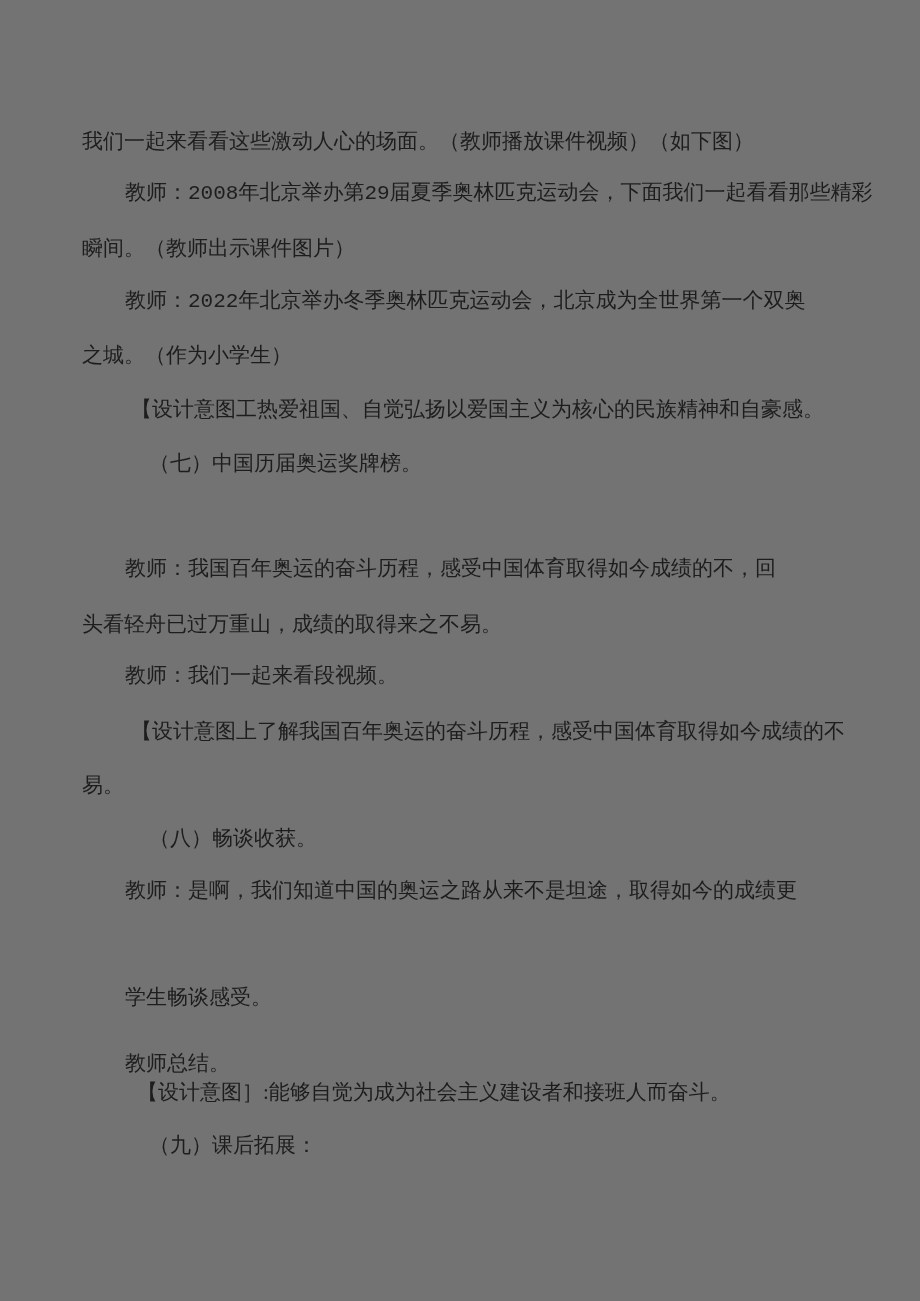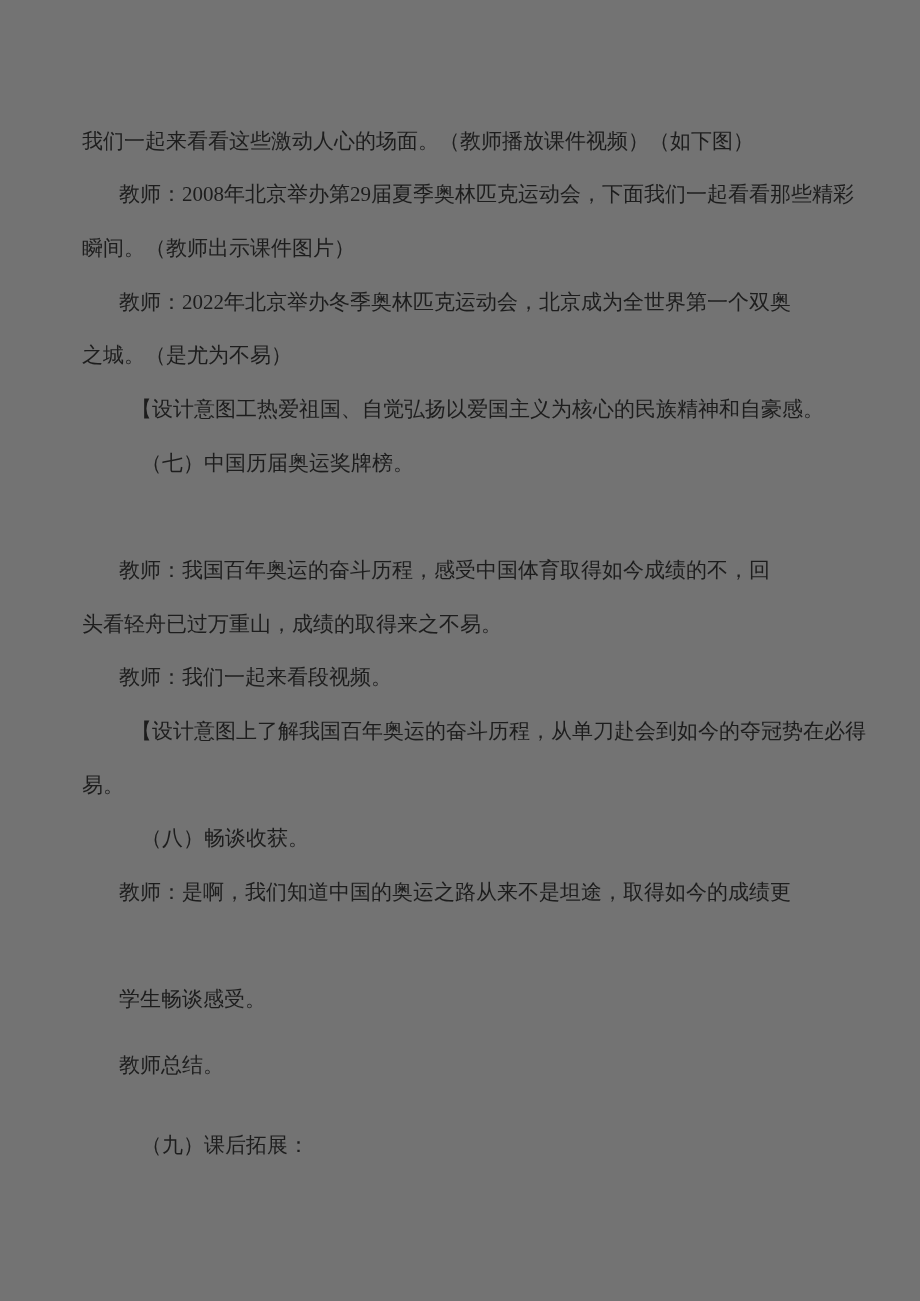--- a/index.html
+++ b/index.html
@@ -18,39 +18,40 @@
   }
   .line {
     position: absolute;
     font-size: 21px;
     line-height: 26px;
     white-space: nowrap;
     letter-spacing: 0px;
   }
   
   .m0 { left: 82px; }
-  .m2 { left: 119px; }
+  .m2 { left: 125px; font-family: Liberation Mono, monospace; }
   .mb { left: 131px; text-align: right; }  
-  .mp { left: 141px; }  
+  .mp { left: 149px; }  
   .mb2 { left: 137px; } 
 </style>
 </head>
 <body>
 
 <div class="page">
   <div class="line m0" style="top:128px">我们一起来看看这些激动人心的场面。（教师播放课件视频）（如下图）</div>
   <div class="line m2" style="top:181px">教师：2008年北京举办第29届夏季奥林匹克运动会，下面我们一起看看那些精彩</div>
   <div class="line m0" style="top:235px">瞬间。（教师出示课件图片）</div>
   <div class="line m2" style="top:289px">教师：2022年北京举办冬季奥林匹克运动会，北京成为全世界第一个双奥</div>
-  <div class="line m0" style="top:342px">之城。（是尤为不易）</div>
+  <div class="line m0" style="top:342px">之城。（作为小学生）</div>
   <div class="line mb" style="top:396px">【设计意图工热爱祖国、自觉弘扬以爱国主义为核心的民族精神和自豪感。</div>
   <div class="line mp" style="top:450px">（七）中国历届奥运奖牌榜。</div>
   <div class="line m2" style="top:557px">教师：我国百年奥运的奋斗历程，感受中国体育取得如今成绩的不，回</div>
   <div class="line m0" style="top:611px">头看轻舟已过万重山，成绩的取得来之不易。</div>
   <div class="line m2" style="top:664px">教师：我们一起来看段视频。</div>
-  <div class="line mb" style="top:718px">【设计意图上了解我国百年奥运的奋斗历程，从单刀赴会到如今的夺冠势在必得</div>
+  <div class="line mb" style="top:718px">【设计意图上了解我国百年奥运的奋斗历程，感受中国体育取得如今成绩的不</div>
   <div class="line m0" style="top:772px">易。</div>
   <div class="line mp" style="top:825px">（八）畅谈收获。</div>
   <div class="line m2" style="top:879px">教师：是啊，我们知道中国的奥运之路从来不是坦途，取得如今的成绩更</div>
   <div class="line m2" style="top:986px">学生畅谈感受。</div>
   <div class="line m2" style="top:1052px">教师总结。</div>
+  <div class="line mb2" style="top:1079px">【设计意图］:能够自觉为成为社会主义建设者和接班人而奋斗。</div>
   <div class="line mp" style="top:1132px">（九）课后拓展：</div>
 </div>
 
 </body></html>

